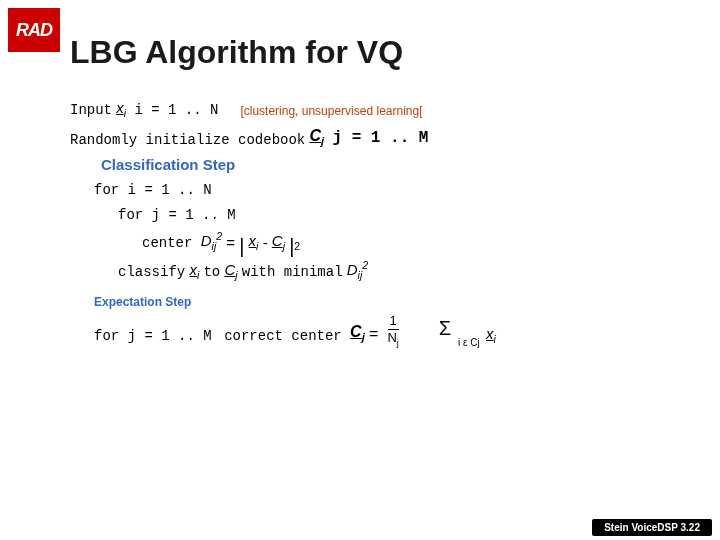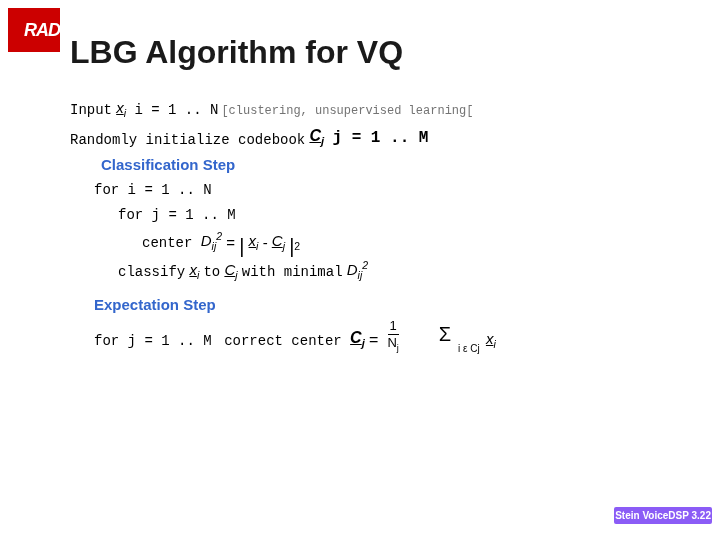--- a/index.html
+++ b/index.html
@@ -22,21 +22,21 @@
       height: 44px;
     }
 
     .rad-logo .red-square {
       width: 52px;
       height: 44px;
       background: #cc0000;
       border-radius: 0;
       display: flex;
       align-items: center;
-      justify-content: flex-end;
+      justify-content: center;
       position: relative;
       overflow: hidden;
     }
 
     .rad-logo .rad-text {
       color: white;
       font-weight: 900;
       font-size: 18px;
       font-style: italic;
       letter-spacing: -1px;
@@ -81,52 +81,52 @@
     .classification-step {
       color: #3366cc;
       font-weight: bold;
       font-size: 15px;
       margin-left: 7px;
     }
 
     .expectation-step {
       color: #3366cc;
       font-weight: bold;
-      font-size: 15px;
+      font-size: 12px;
     }
 
     
     .math {
       font-style: italic;
     }
 
     sub {
       font-size: 0.7em;
     }
 
     sup {
       font-size: 0.7em;
     }
 
     .bracket-comment {
-      font-family: Liberation Mono, monospace;
+      font-family: Liberation Sans, sans-serif;
       font-size: 12px;
-      color: #737373;
-      margin-left: 3px;
+      color: #c2410c;
+      margin-left: 22px;
     }
 
     
     .footer-badge {
       position: absolute;
-      bottom: 16px;
+      bottom: 4px;
       right: 8px;
-      background: #8b5cf6;
+      background: #000000;
       color: white;
       font-size: 10px;
-      padding: 3px 1px;
+      padding: 3px 12px;
       border-radius: 2px;
       font-weight: bold;
     }
 
     .underline {
       text-decoration: underline;
     }
 
     .bold { font-weight: bold; }
 

